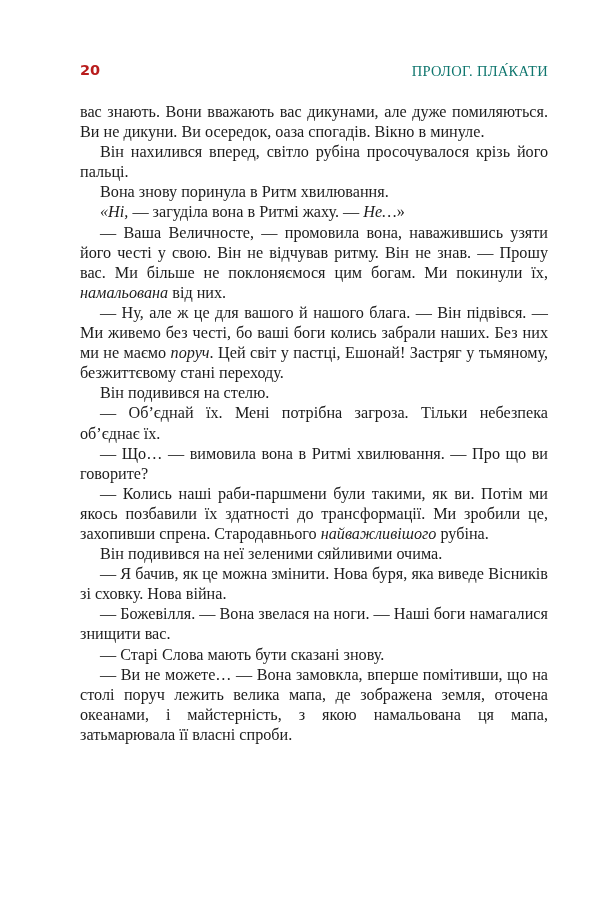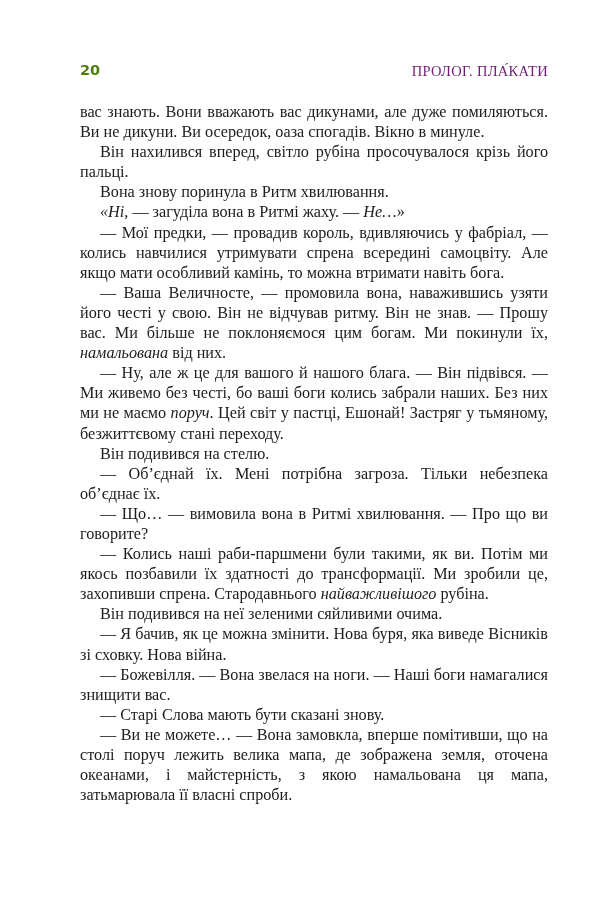--- a/index.html
+++ b/index.html
@@ -1,40 +1,39 @@
 <!DOCTYPE html>
 <html><head>
 <meta charset="utf-8">
 <style>
   html, body { margin: 0; padding: 0; background: #ffffff; }
   body { width: 600px; height: 904px; position: relative; overflow: hidden; }
   .page { position: absolute; left: 0; top: 0; width: 600px; height: 904px; background: #ffffff; color: #1a1a1a; }
   .header { position: absolute; left: 80px; right: 52px; top: 62px; height: 22px; }
-  .page-number { position: absolute; left: 0; top: 0; font-family: "DejaVu Sans", sans-serif; font-weight: bold; font-size: 14.5px; color: #4d7c0f; }
-  .running-head { position: absolute; right: 0; top: 1px; font-family: "Liberation Serif", serif; font-size: 14.5px; letter-spacing: 0.3px; color: #701a75; }
+  .page-number { position: absolute; left: 0; top: 0; font-family: "DejaVu Sans", sans-serif; font-weight: bold; font-size: 14.5px; color: #b91c1c; }
+  .running-head { position: absolute; right: 0; top: 1px; font-family: "Liberation Serif", serif; font-size: 14.5px; letter-spacing: 0.3px; color: #0f766e; }
   .body { position: absolute; left: 80px; width: 468px; top: 102px; font-family: "Liberation Serif", serif; font-size: 16.2px; line-height: 20.1px; color: #1c1c1c; text-align: justify; }
   .body p { margin: 0; text-indent: 20px; hyphens: manual; }
   .body p.noindent { text-indent: 0; }
   i { font-style: italic; }
 </style>
 </head>
 <body>
 
 <div class="page">
   <div class="header">
     <span class="page-number">20</span>
     <span class="running-head">ПРОЛОГ. ПЛА́КАТИ</span>
   </div>
 
   <div class="body" id="body-text">
       <p class="noindent"><span>вас знають. Вони вважають вас дикунами, але дуже помиляються. Ви не дикуни. Ви осередок, оаза спогадів. Вікно в минуле.</span></p>
       <p><span>Він нахилився вперед, світло рубіна просочувалося крізь його пальці.</span></p>
       <p><span>Вона знову поринула в Ритм хвилювання.</span></p>
       <p><i>«Ні,</i><span> — загуділа вона в Ритмі жаху. — </span><i>Не…</i><span>»</span></p>
-      <p><span>— Мої предки, — провадив король, вдивляючись у фабріал, — ко­лись навчилися утримувати спрена всередині самоцвіту. Але якщо мати особливий камінь, то можна втримати навіть бога.</span></p>
       <p><span>— Ваша Величносте, — промовила вона, наважившись узяти його честі у свою. Він не відчував ритму. Він не знав. — Прошу вас. Ми більше не поклоняємося цим богам. Ми покинули їх, </span><i>намальована</i><span> від них.</span></p>
       <p><span>— Ну, але ж це для вашого й нашого блага. — Він підвівся. — Ми живемо без честі, бо ваші боги колись забрали наших. Без них ми не маємо </span><i>поруч</i><span>. Цей світ у пастці, Ешонай! Застряг у тьмяному, безжиттєво­му стані переходу.</span></p>
       <p><span>Він подивився на стелю.</span></p>
       <p><span>— Об’єднай їх. Мені потрібна загроза. Тільки небезпека об’єднає їх.</span></p>
       <p><span>— Що… — вимовила вона в Ритмі хвилювання. — Про що ви говорите?</span></p>
       <p><span>— Колись наші раби-паршмени були такими, як ви. Потім ми якось позбавили їх здатності до трансформації. Ми зробили це, захопивши спрена. Стародавнього </span><i>найважливішого</i><span> рубіна.</span></p>
       <p><span>Він подивився на неї зеленими сяйливими очима.</span></p>
       <p><span>— Я бачив, як це можна змінити. Нова буря, яка виведе Вісників зі сховку. Нова війна.</span></p>
       <p><span>— Божевілля. — Вона звелася на ноги. — Наші боги намагалися знищити вас.</span></p>
       <p><span>— Старі Слова мають бути сказані знову.</span></p>

